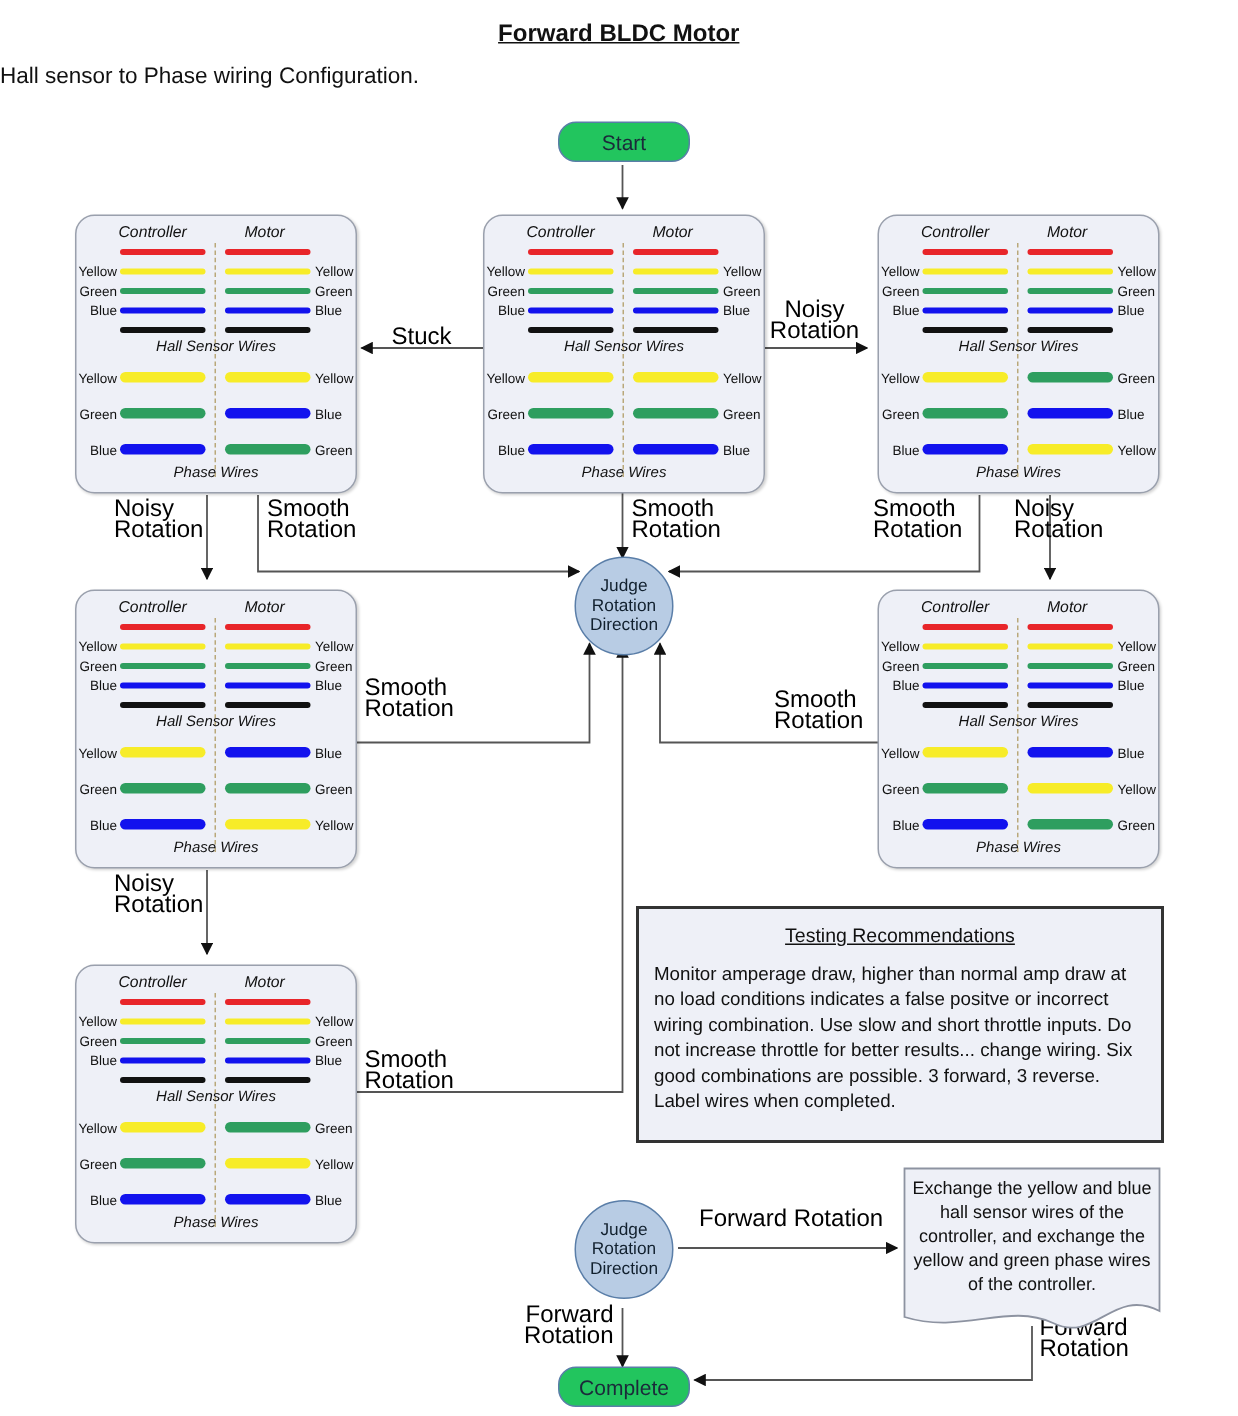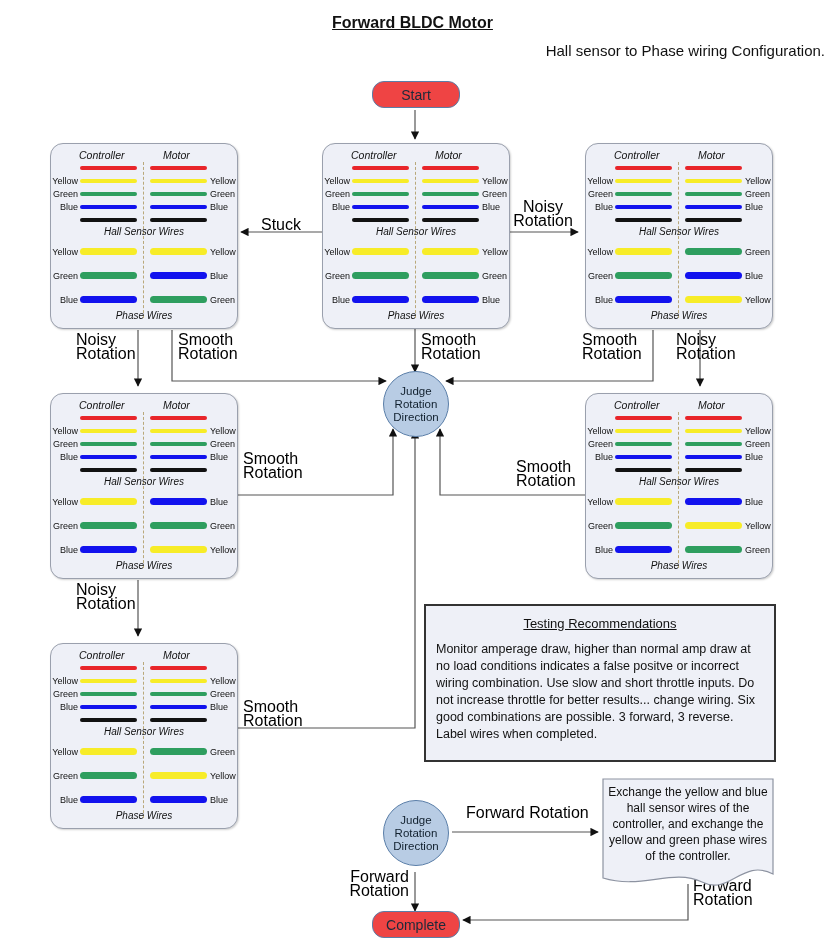--- a/index.html
+++ b/index.html
@@ -4,25 +4,25 @@
 <style>
   html,body{margin:0;padding:0;background:#ffffff;}
   body{width:825px;height:944px;position:relative;overflow:hidden;
        font-family:"Liberation Sans","DejaVu Sans",sans-serif;color:#111;}
   #canvas{position:absolute;left:0;top:0;width:825px;height:944px;}
   svg.wires{position:absolute;left:0;top:0;width:825px;height:944px;pointer-events:none;}
 
   
   .title{position:absolute;left:0;top:14px;width:825px;text-align:center;
          font-size:16px;font-weight:bold;text-decoration:underline;}
-  .subtitle{position:absolute;left:0;top:42px;width:825px;text-align:right;
+  .subtitle{position:absolute;left:0;top:42px;width:825px;text-align:left;
             font-size:15px;}
 
   
-  .pill{position:absolute;background:#ef4444;border:1px solid #5a7ea8;
+  .pill{position:absolute;background:#22c55e;border:1px solid #5a7ea8;
         border-radius:12px;font-size:14px;color:#1b2a3a;
         display:flex;align-items:center;justify-content:center;}
 
   
   .judge{position:absolute;background:#b8cce4;border:1px solid #5a7ea8;
          border-radius:50%;display:flex;flex-direction:column;
          align-items:center;justify-content:center;font-size:11.5px;
          line-height:13px;color:#11202e;text-align:center;}
 
   

